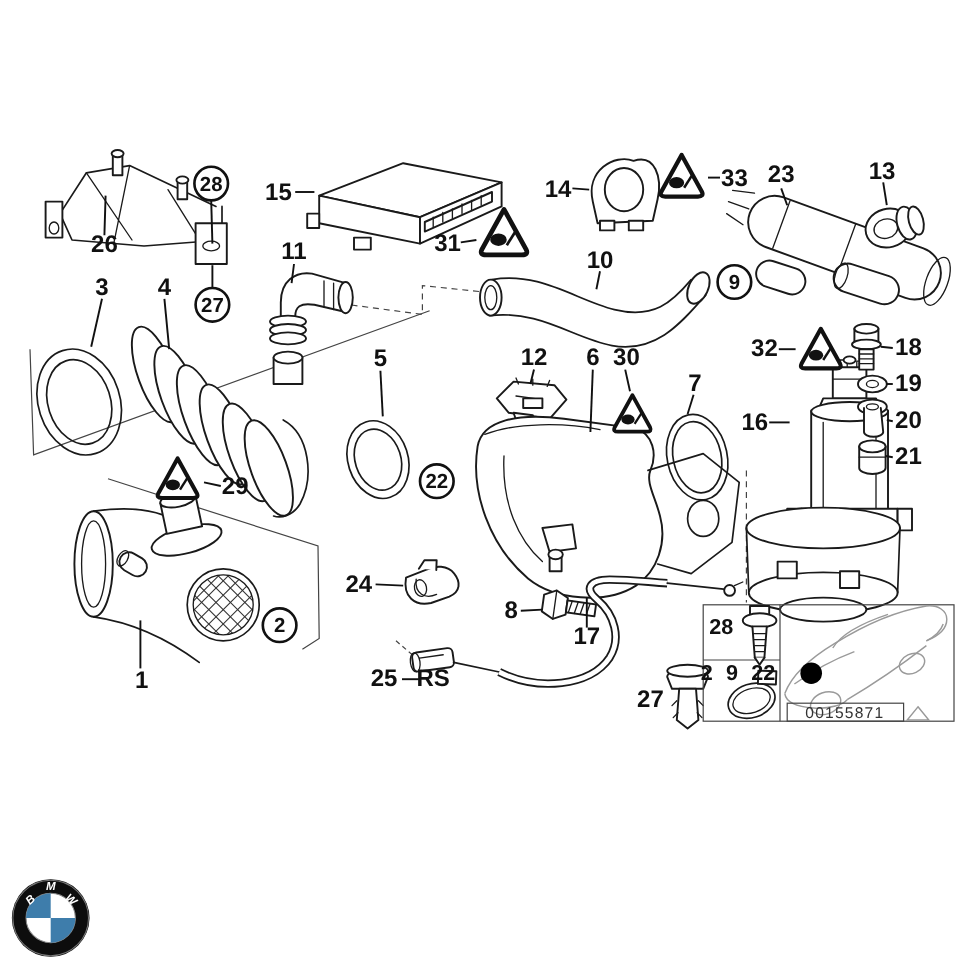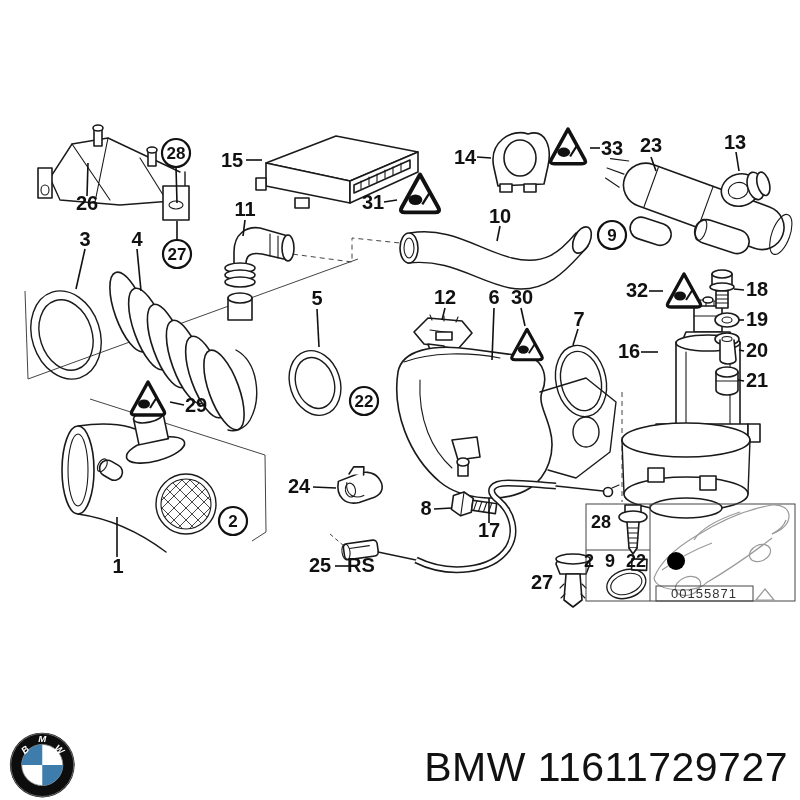--- a/index.html
+++ b/index.html
@@ -423,15 +423,14 @@
   <circle cx="40" cy="40" r="23.5" fill="#fff" stroke="#888" stroke-width="1"></circle>
   <path d="M40,40 L40,16.5 A23.5,23.5 0 0 0 16.5,40 Z" fill="#3e7dab"></path>
   <path d="M40,40 L63.5,40 A23.5,23.5 0 0 1 40,63.5 Z" fill="#3e7dab"></path>
   <g fill="#fff" font-size="11" font-weight="bold" font-style="italic" text-anchor="middle">
     <text x="21" y="26" transform="rotate(-42 21 23)">B</text>
     <text x="40" y="13.5">M</text>
     <text x="59" y="26" transform="rotate(42 59 23)">W</text>
   </g>
 </svg>
 
-<div class="footer-text">BMW 11611729727</div>
 
 </div>
 
 </body></html>

